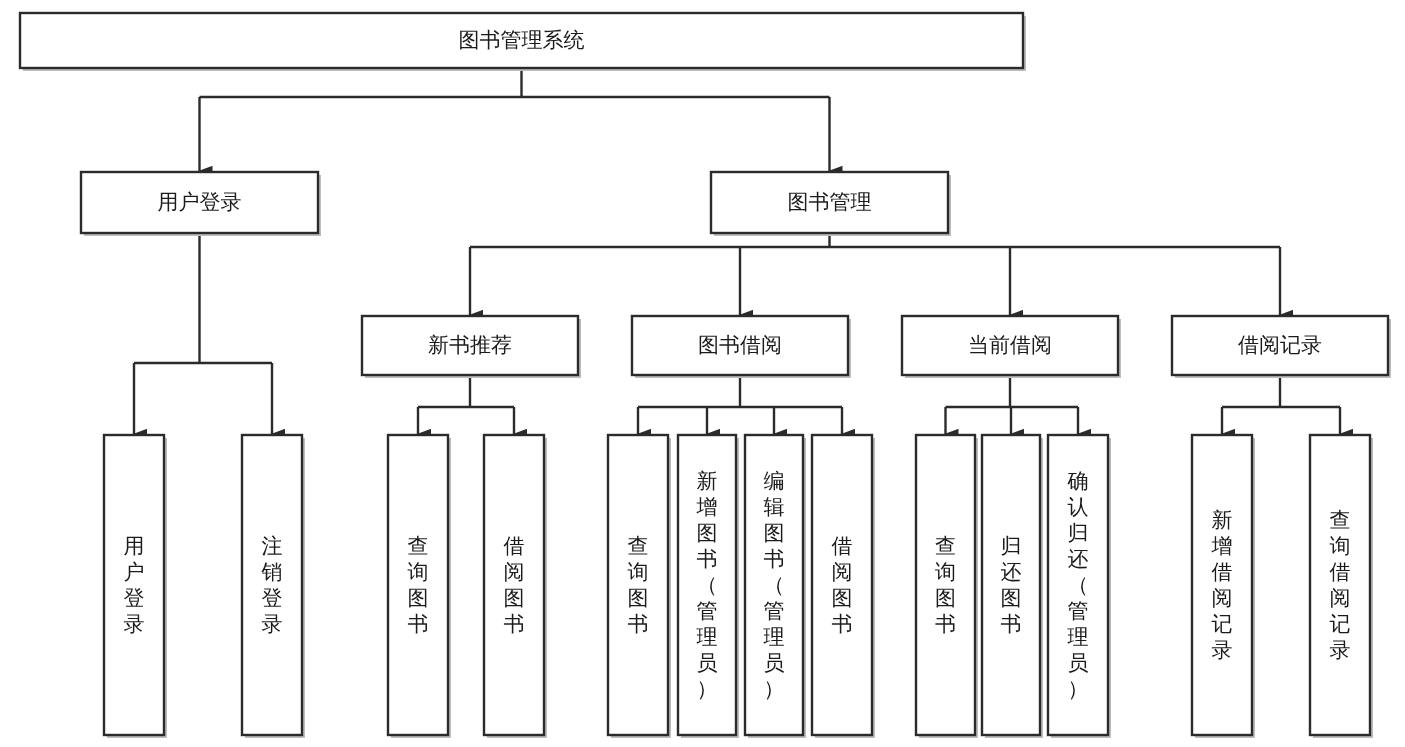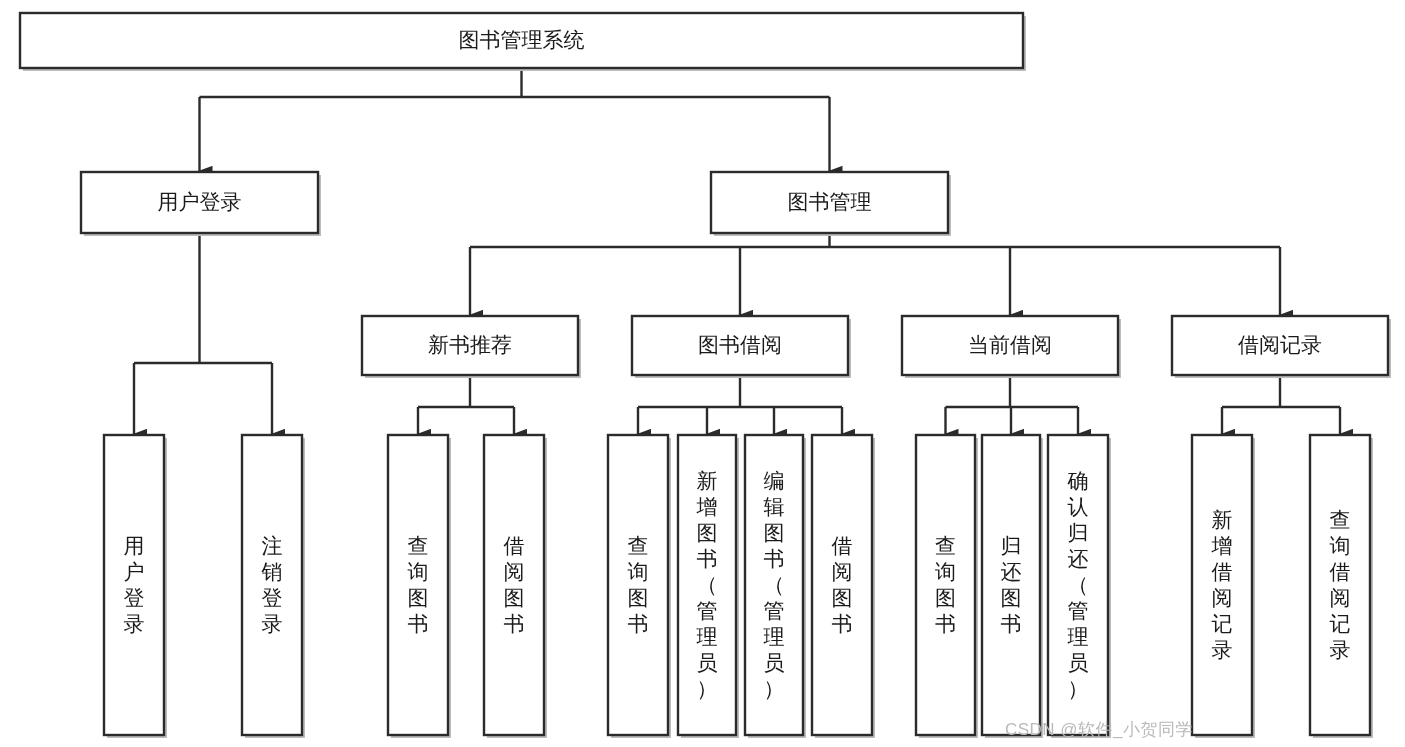--- a/index.html
+++ b/index.html
@@ -11,20 +11,21 @@
     width: 1405px;
     height: 747px;
     font-family: "Liberation Sans", "DejaVu Sans", sans-serif;
     overflow: hidden;
   }
   #diagram-root {
     position: relative;
     width: 1209px;
     height: 747px;
     background: #ffffff;
+    padding-left: 21px;
   }
   svg#flow-svg {
     position: absolute;
     top: 0;
     left: 0;
     width: 1405px;
     height: 747px;
     display: block;
   }
   .node-box {
@@ -226,14 +227,13 @@
           <text x="1222" y="0" class="node-label-v"><tspan x="1222" y="527.28">新</tspan><tspan x="1222" y="553.28">增</tspan><tspan x="1222" y="579.28">借</tspan><tspan x="1222" y="605.28">阅</tspan><tspan x="1222" y="631.28">记</tspan><tspan x="1222" y="657.28">录</tspan></text>
         </g>
         <g>
           <rect x="1313" y="438" width="60" height="300" class="node-shadow"></rect>
           <rect x="1310" y="435" width="60" height="300" class="node-box"></rect>
           <text x="1340" y="0" class="node-label-v"><tspan x="1340" y="527.28">查</tspan><tspan x="1340" y="553.28">询</tspan><tspan x="1340" y="579.28">借</tspan><tspan x="1340" y="605.28">阅</tspan><tspan x="1340" y="631.28">记</tspan><tspan x="1340" y="657.28">录</tspan></text>
         </g>
       </g>
   </svg>
 
-  <div class="watermark">CSDN @软件_小贺同学</div>
 </div>
 
 </body></html>

